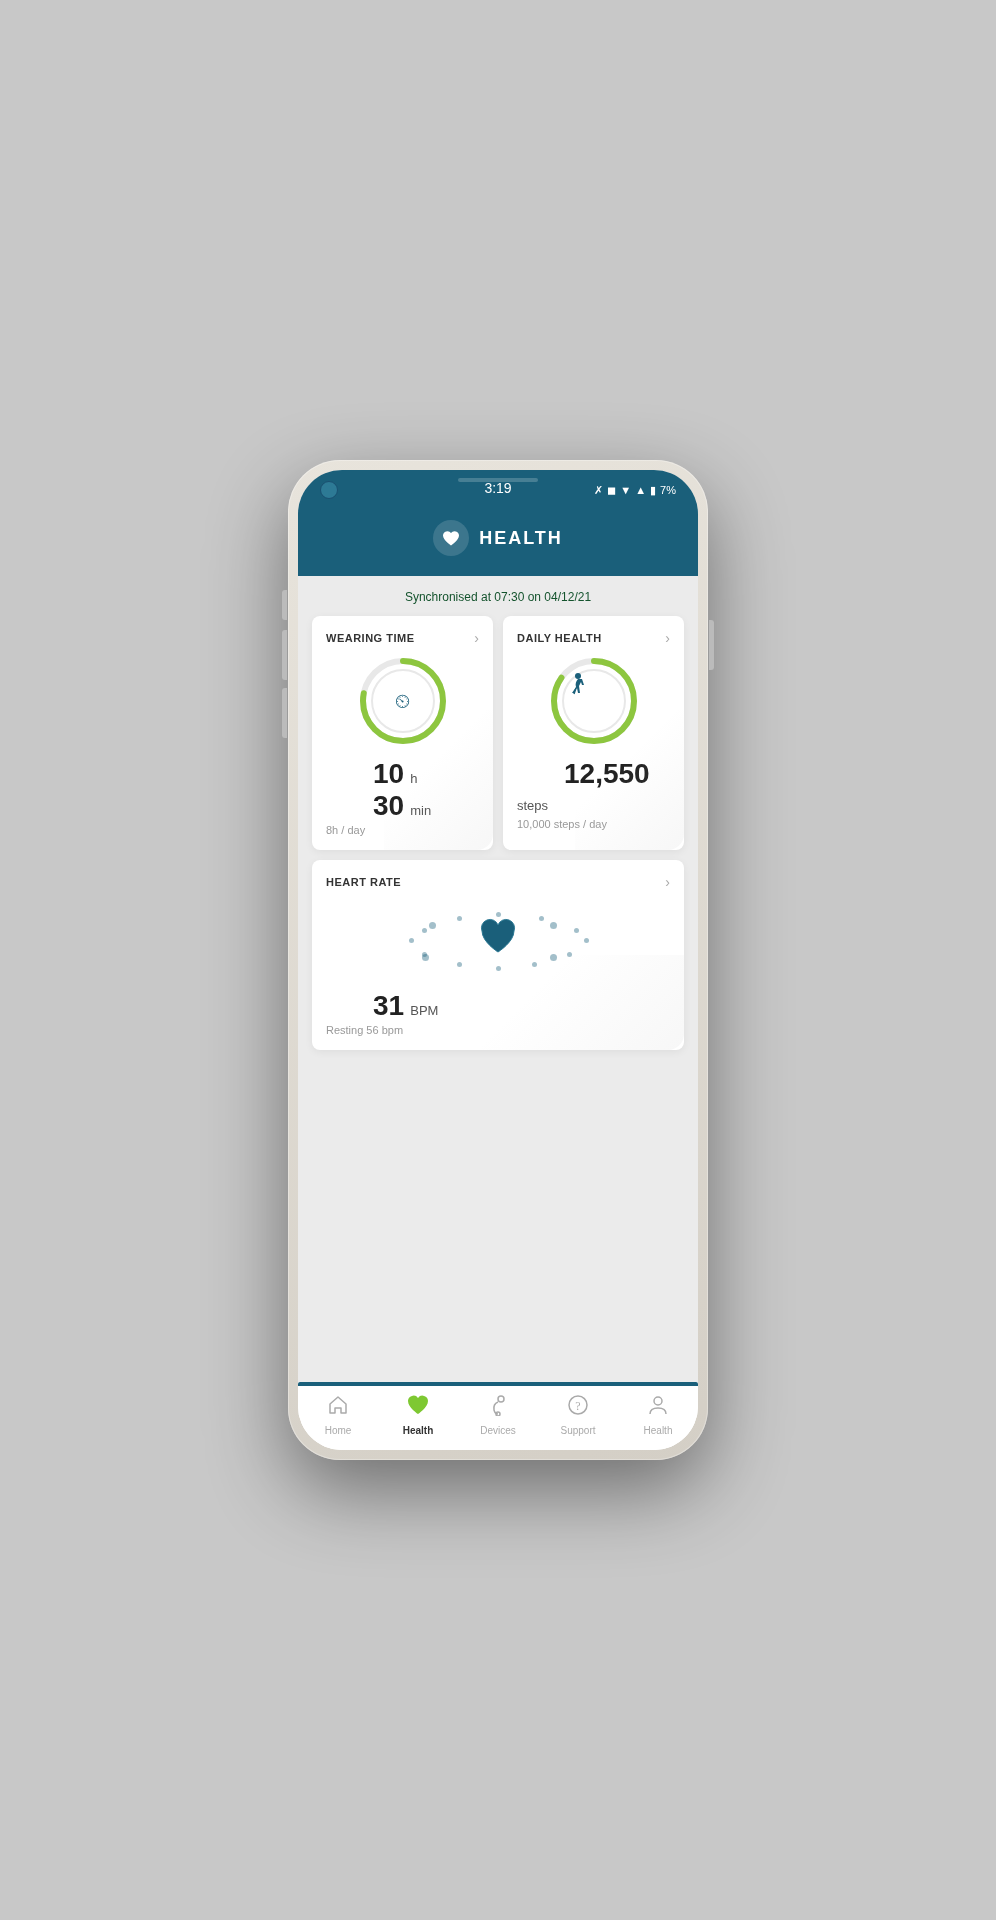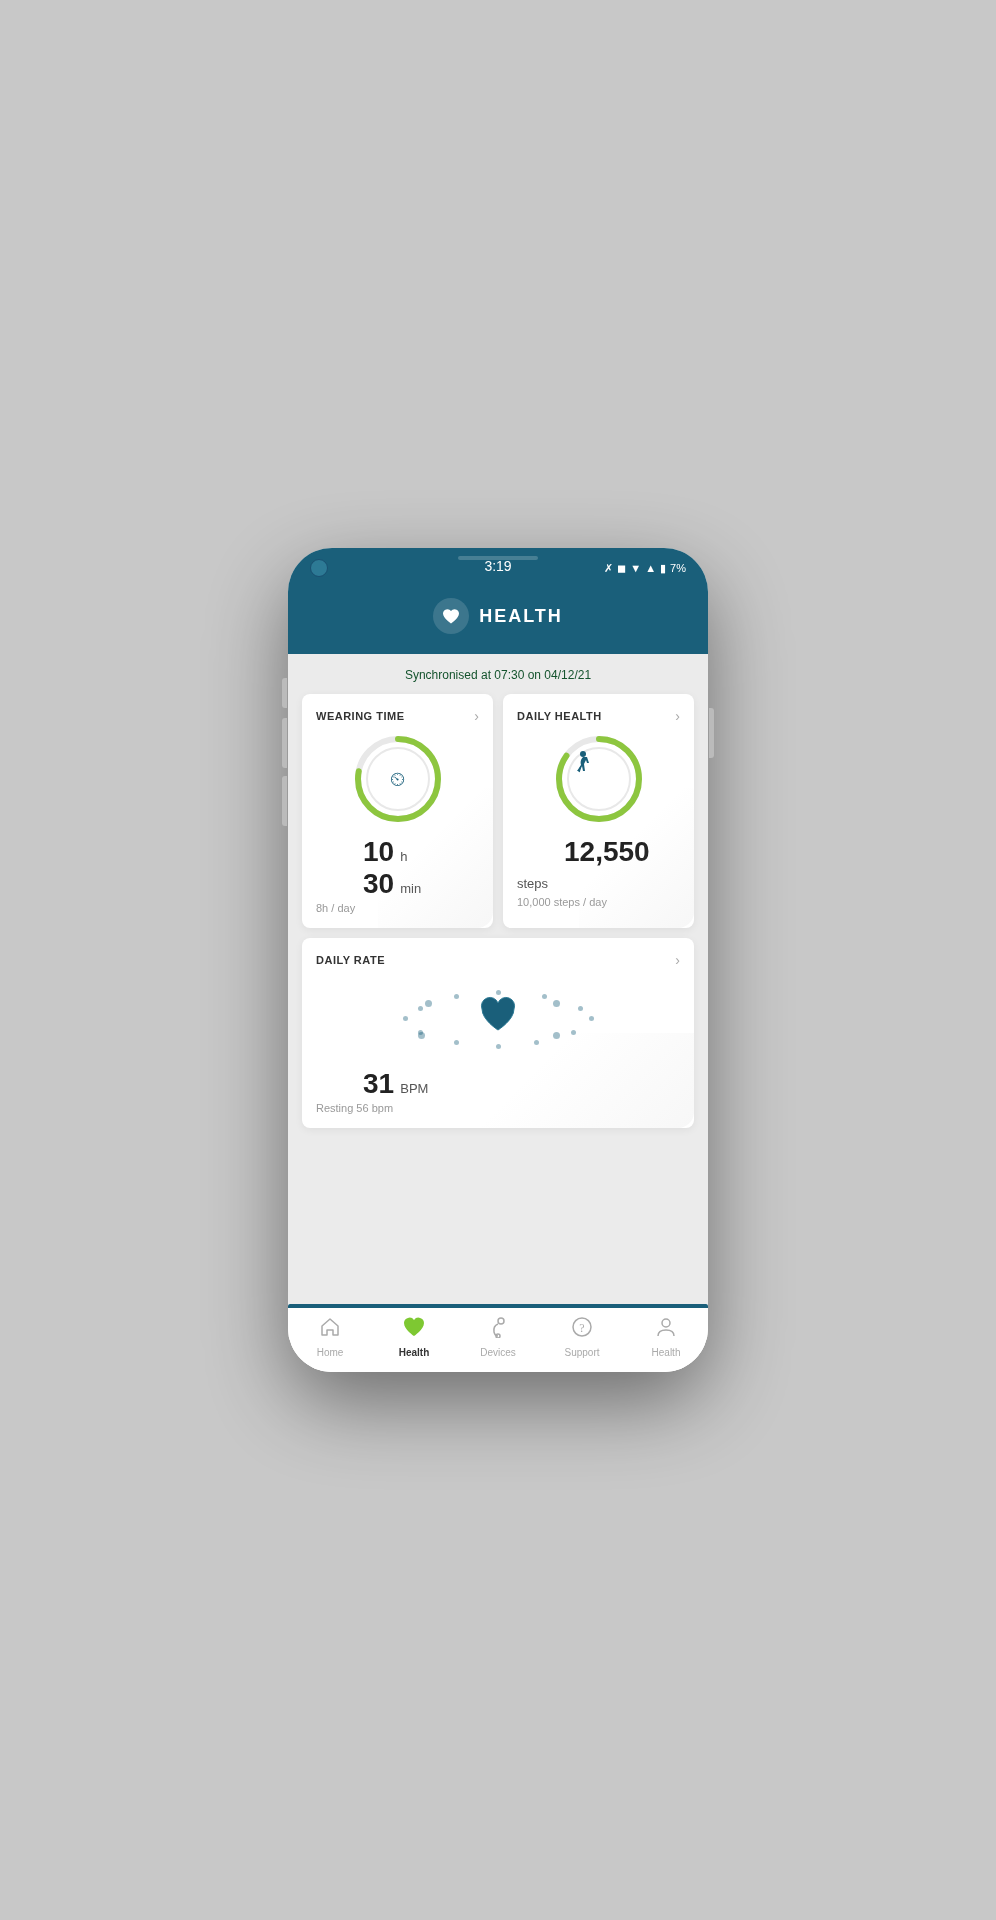--- a/index.html
+++ b/index.html
@@ -6,23 +6,24 @@
     body {
       background: #c8c8c8;
       display: flex;
       justify-content: center;
       align-items: center;
       min-height: 100vh;
       font-family: 'Segoe UI', Arial, sans-serif;
     }
     .phone-outer {
       width: 420px;
-      height: 824px;
+      height: 1000px;
       background: linear-gradient(160deg, #e8e4dc 0%, #d4cfc6 100%);
       border-radius: 52px;
+      padding: 10px;
       box-shadow: 0 30px 80px rgba(0,0,0,0.45), inset 0 0 0 1px rgba(255,255,255,0.3);
       position: relative;
     }
     .phone-inner {
       width: 100%;
       height: 100%;
       background: #f0eeea;
       border-radius: 44px;
       overflow: hidden;
       position: relative;
@@ -396,21 +397,21 @@
             <span class="big-num">12,550</span>
             <span class="stat-unit">steps</span>
           </div>
           <div class="stat-sub">10,000 steps / day</div>
           <div class="bottom-overlay"></div>
         </div>
       </div>
 
       <div class="card card-full" style="margin-bottom: 14px; position:relative; overflow:hidden;">
         <div class="card-header">
-          <span class="card-title">DAILY RATE</span>
+          <span class="card-title">HEART RATE</span>
           <span class="card-chevron">›</span>
         </div>
 
         <div class="heart-viz">
 
           <span class="dot" style="left:50%; top:15%; margin-left:-2px;"></span>
           <span class="dot" style="left:62%; top:20%;"></span>
           <span class="dot" style="left:72%; top:35%;"></span>
           <span class="dot" style="left:75%; top:50%; margin-top:-2px;"></span>
           <span class="dot" style="left:70%; top:65%;"></span>

